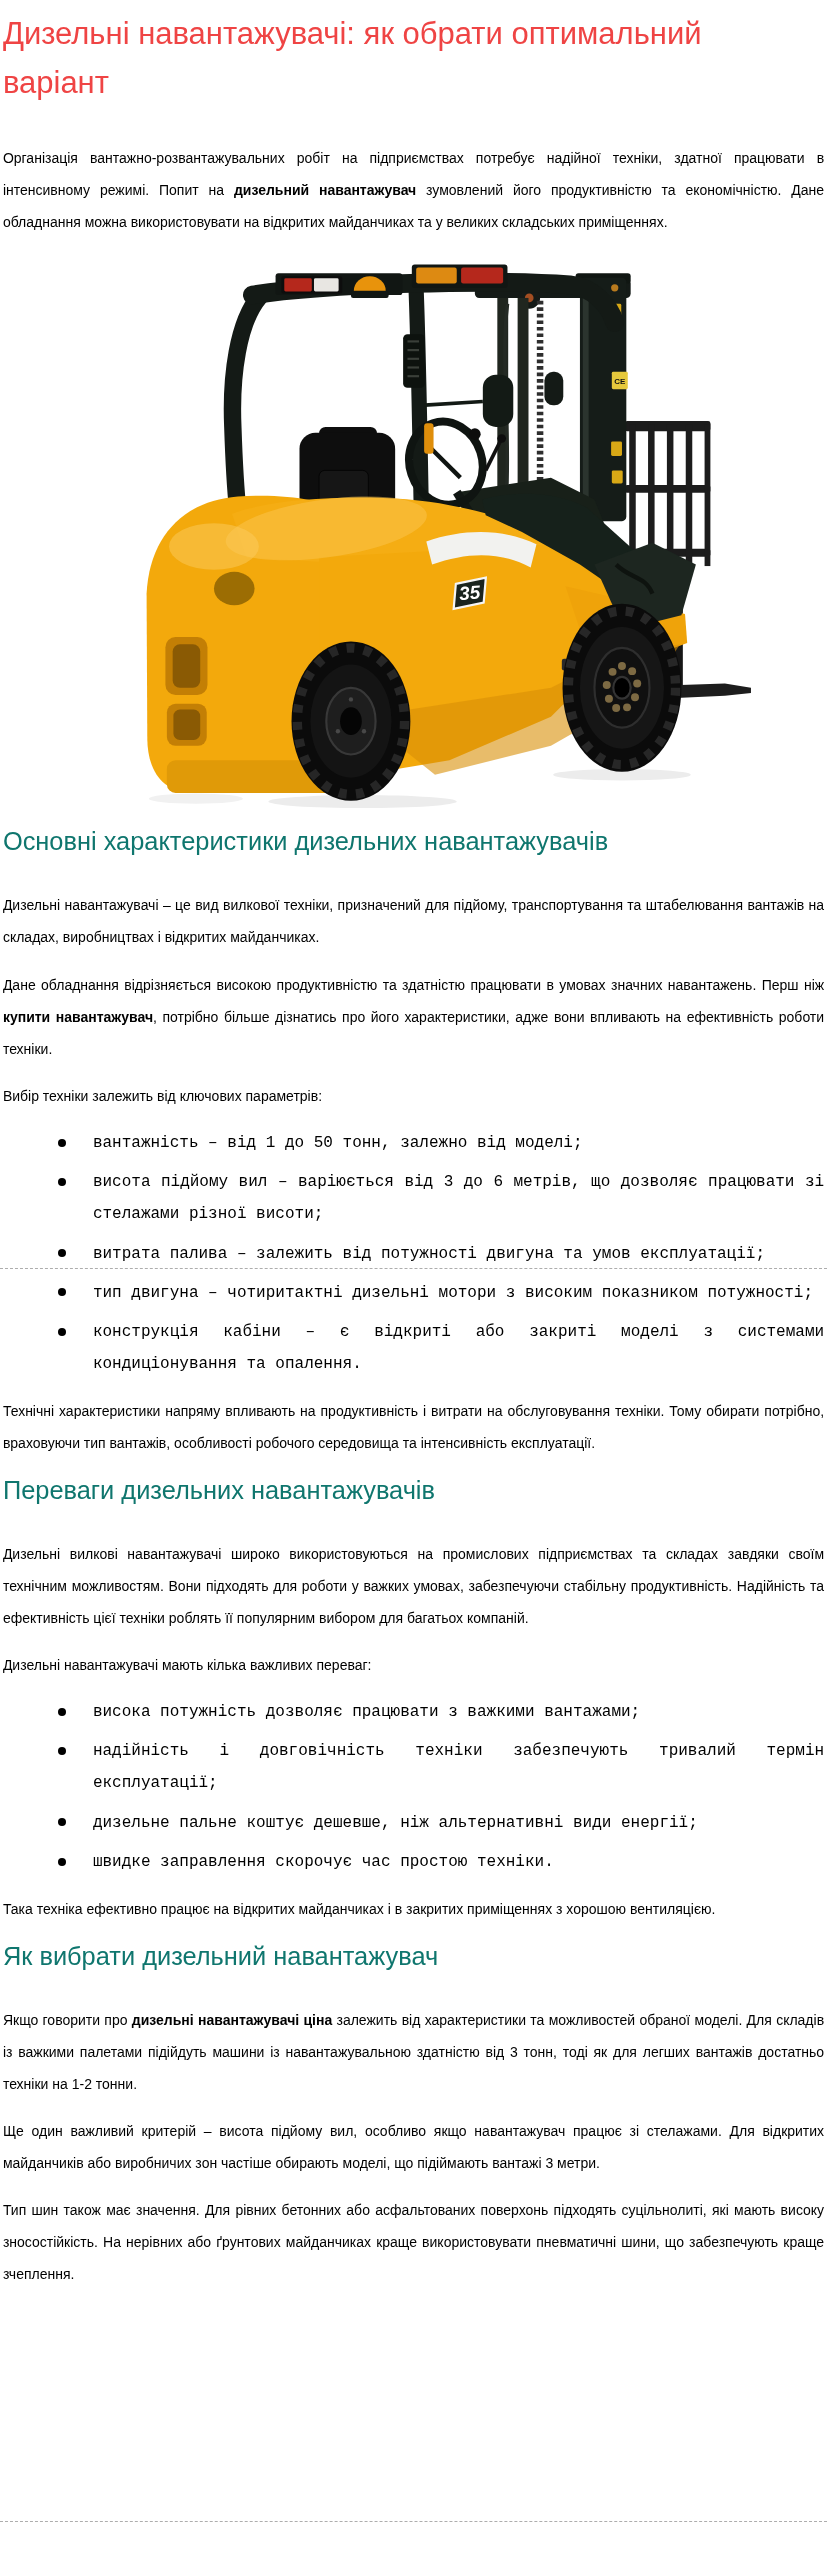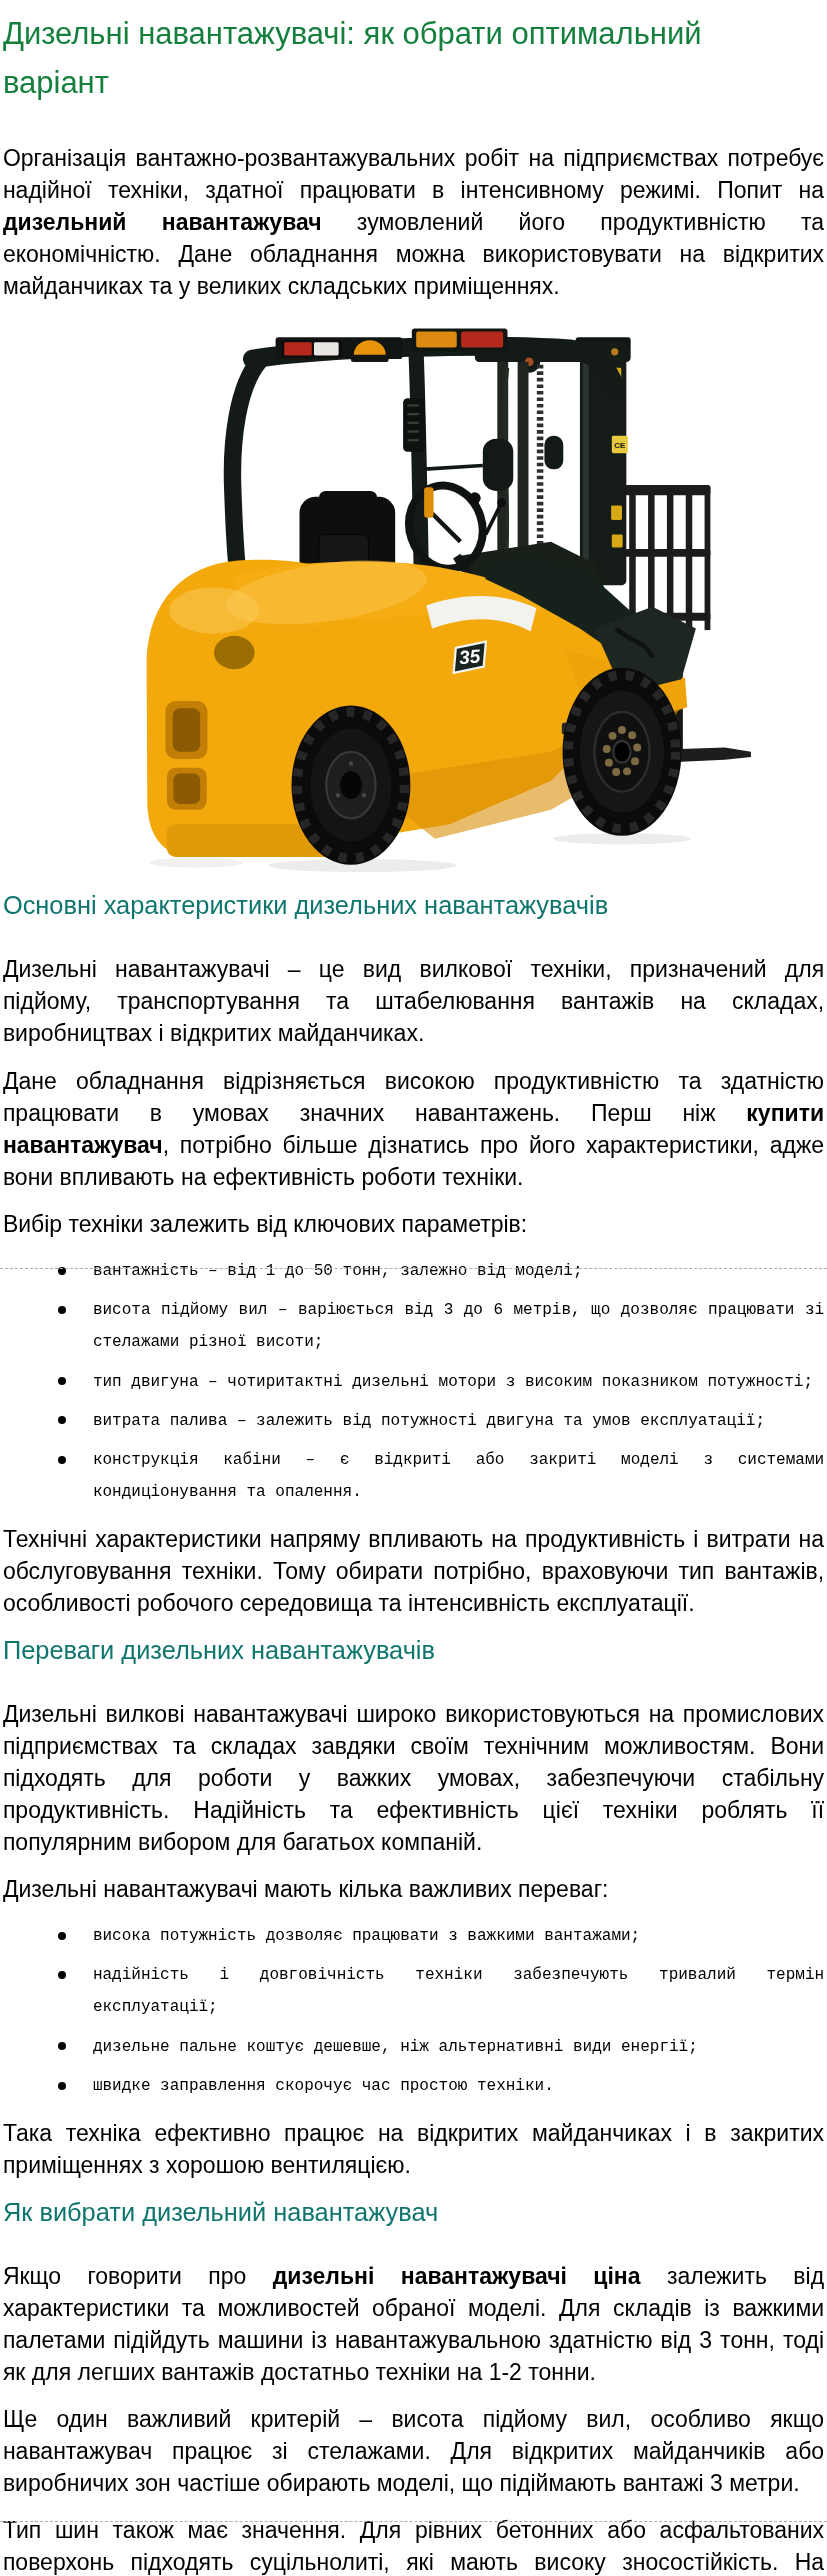--- a/index.html
+++ b/index.html
@@ -4,28 +4,28 @@
 <style>
   html, body { margin: 0; padding: 0; background: #ffffff; }
   body {
     width: 827px; height: 2576px; overflow: hidden; position: relative;
     font-family: "Liberation Sans", "DejaVu Sans", sans-serif;
     color: #000;
   }
   .doc { padding: 0 2.9px; position: relative; }
   h1.title {
     font-size: 31px; font-weight: 400; line-height: 49px;
-    margin: 8.7px 0 35px 0; max-width: 754px; color: #15803d;
+    margin: 8.7px 0 35px 0; max-width: 754px; color: #ef4444;
   }
   h2.sec-heading {
     font-size: 25.4px; font-weight: 400; line-height: 32px;
     margin: 0 0 32px 0; color: #0f766e;
   }
   p.body-p {
-    font-size: 23px; line-height: 32px; text-align: justify;
+    font-size: 14px; line-height: 32px; text-align: justify;
     margin: 0 0 15.2px 0;
   }
   p.body-p strong { font-weight: 700; }
   ul.doc-list { list-style: none; margin: 0 0 14.5px 0; padding: 0 0 0 90px; }
   ul.doc-list li {
     position: relative; font-size: 16px; line-height: 32px;
     text-align: justify; margin: 0 0 7.3px 0; padding: 0; font-family: Liberation Mono, monospace;
   }
   ul.doc-list li::before {
     content: ""; position: absolute; left: -35px; top: 11.6px;
@@ -203,22 +203,22 @@
 
   <p class="body-p">Дизельні навантажувачі – це вид вилкової техніки, призначений для підйому, транспортування та штабелювання вантажів на складах, виробництвах і відкритих майданчиках.</p>
 
   <p class="body-p"><span>Дане обладнання відрізняється високою продуктивністю та здатністю працювати в умовах значних навантажень. Перш ніж </span><strong>купити навантажувач</strong><span>, потрібно більше дізнатись про його характеристики, адже вони впливають на ефективність роботи техніки.</span></p>
 
   <p class="body-p">Вибір техніки залежить від ключових параметрів:</p>
 
   <ul class="doc-list">
     <li>вантажність – від 1 до 50 тонн, залежно від моделі;</li>
     <li>висота підйому вил – варіюється від 3 до 6 метрів, що дозволяє працювати зі стелажами різної висоти;</li>
+    <li>витрата палива – залежить від потужності двигуна та умов експлуатації;</li>
     <li>тип двигуна – чотиритактні дизельні мотори з високим показником потужності;</li>
-    <li>витрата палива – залежить від потужності двигуна та умов експлуатації;</li>
     <li>конструкція кабіни – є відкриті або закриті моделі з системами кондиціонування та опалення.</li>
   </ul>
 
   <p class="body-p">Технічні характеристики напряму впливають на продуктивність і витрати на обслуговування техніки. Тому обирати потрібно, враховуючи тип вантажів, особливості робочого середовища та інтенсивність експлуатації.</p>
 
   <h2 class="sec-heading">Переваги дизельних навантажувачів</h2>
 
   <p class="body-p">Дизельні вилкові навантажувачі широко використовуються на промислових підприємствах та складах завдяки своїм технічним можливостям. Вони підходять для роботи у важких умовах, забезпечуючи стабільну продуктивність. Надійність та ефективність цієї техніки роблять її популярним вибором для багатьох компаній.</p>
 
   <p class="body-p">Дизельні навантажувачі мають кілька важливих переваг:</p>

